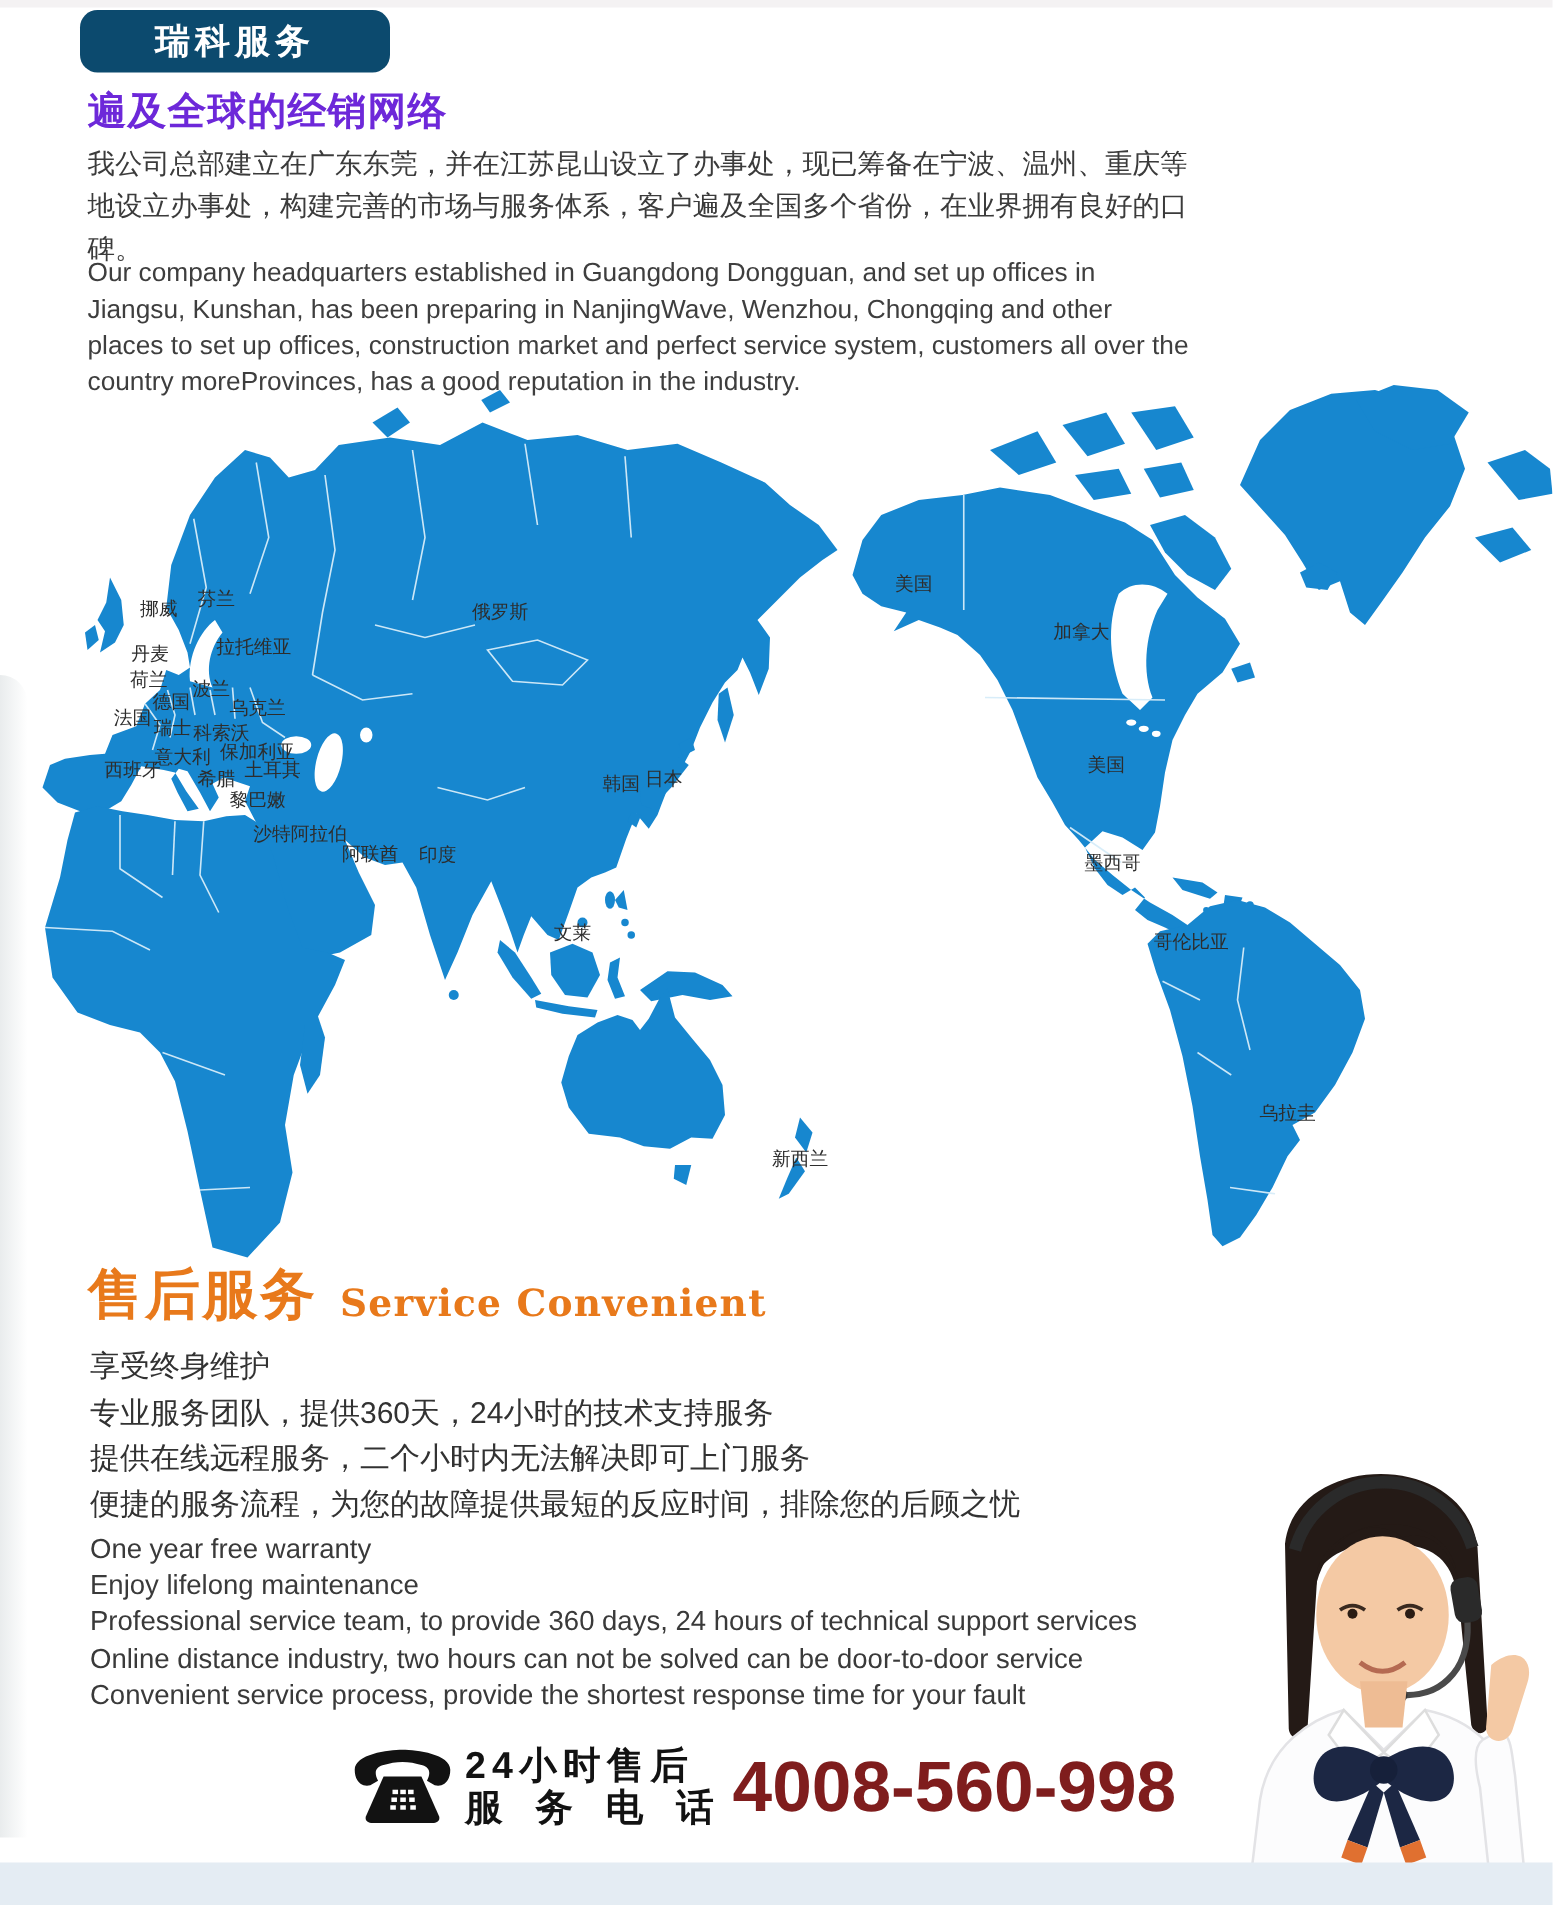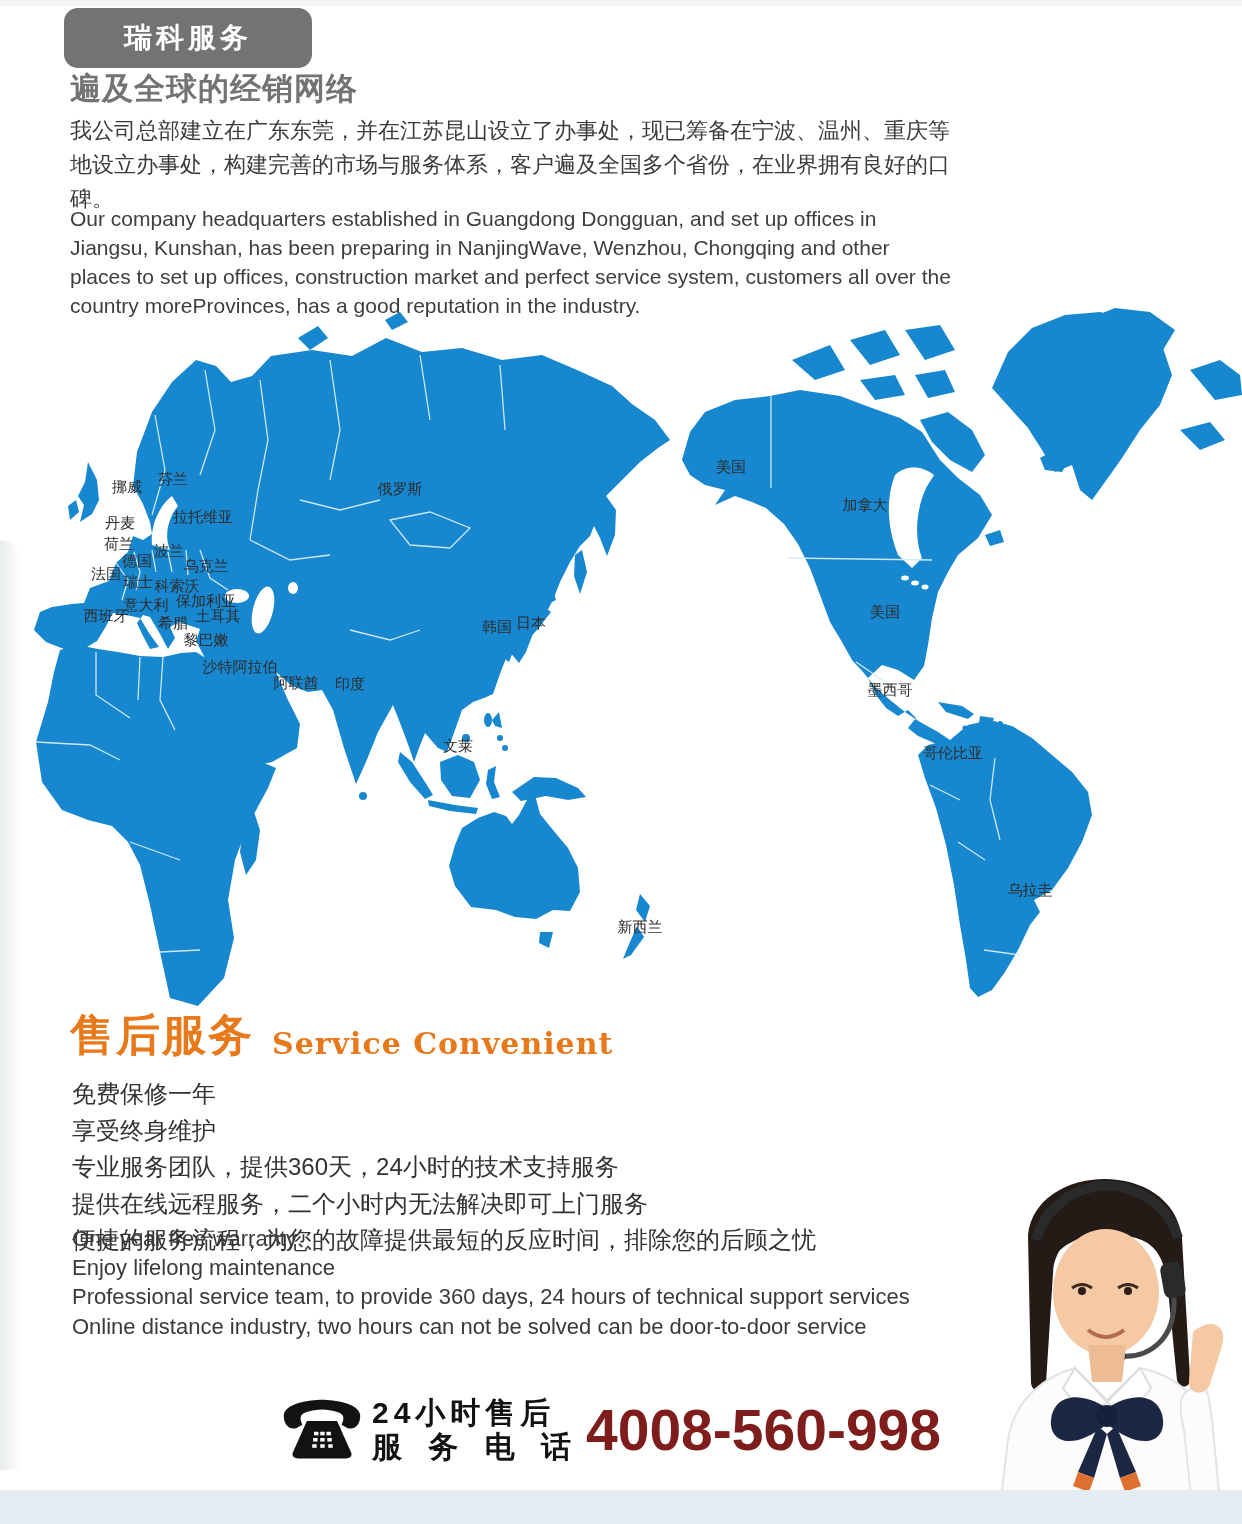--- a/index.html
+++ b/index.html
@@ -7,26 +7,26 @@
     width:1242px;height:1524px;position:relative;overflow:hidden;
     background:#ffffff;font-family:"Liberation Sans",sans-serif;color:#333;
   }
   .abs{position:absolute;}
   
   #top-edge-strip{top:0;left:0;width:1242px;height:6px;background:#f4f2f3;}
   #left-edge-shade{left:0;top:540px;width:22px;height:930px;
     background:linear-gradient(to right,#e9eced,rgba(255,255,255,0));border-top-right-radius:40px;}
   #footer-strip{left:0;bottom:0;width:1242px;height:34px;background:#e4ecf3;z-index:6;}
   
-  #badge{left:64px;top:8px;width:248px;height:60px;background:#737373;border-radius:14px;
+  #badge{left:64px;top:8px;width:248px;height:50px;background:#0c4a6e;border-radius:14px;
     color:#fff;font-size:28px;font-weight:bold;letter-spacing:4px;
     display:flex;align-items:center;justify-content:center;}
   
   #network-title{left:70px;top:68px;font-family:Liberation Serif, serif;font-weight:bold;
-    font-size:31px;color:#737373;letter-spacing:1px;}
+    font-size:31px;color:#6d28d9;letter-spacing:1px;}
   #network-zh{left:70px;top:114px;width:880px;font-size:22px;line-height:34px;color:#3b3b3b;}
   #network-en{left:70px;top:204px;width:885px;font-size:21px;line-height:29px;color:#3e3e3e;}
   
   #world-map{left:0;top:300px;width:1242px;height:724px;}
   #map-labels text{font-family:"Liberation Sans",sans-serif;font-size:15px;fill:#2d2d2d;text-anchor:middle;}
   
   #service-head{left:70px;top:1006px;display:flex;align-items:flex-end;}
   #service-title-zh{font-family:"DejaVu Serif",serif;font-weight:bold;font-size:44px;color:#E8791B;letter-spacing:2px;}
   #service-title-en{font-family:"DejaVu Serif",serif;font-weight:bold;font-size:30px;color:#E8791B;margin-left:18px;padding-bottom:4px;letter-spacing:1px;}
   #service-list-zh{left:72px;top:1076px;width:900px;font-size:24px;line-height:36.5px;color:#323232;}
@@ -221,31 +221,31 @@
       <text x="1030" y="595">乌拉圭</text>
     </g>
 </svg>
 
 <div class="abs" id="service-head">
   <span id="service-title-zh">售后服务</span>
   <span id="service-title-en">Service Convenient</span>
 </div>
 
 <div class="abs" id="service-list-zh">
-    <div class="li">免费保修一年</div>
     <div class="li">享受终身维护</div>
     <div class="li">专业服务团队，提供360天，24小时的技术支持服务</div>
     <div class="li">提供在线远程服务，二个小时内无法解决即可上门服务</div>
     <div class="li">便捷的服务流程，为您的故障提供最短的反应时间，排除您的后顾之忧</div>
   </div>
 <div class="abs" id="service-list-en">
     <div class="li">One year free warranty</div>
     <div class="li">Enjoy lifelong maintenance</div>
     <div class="li">Professional service team, to provide 360 days, 24 hours of technical support services</div>
     <div class="li">Online distance industry, two hours can not be solved can be door-to-door service</div>
+    <div class="li">Convenient service process, provide the shortest response time for your fault</div>
   </div>
 
 <div class="abs" id="hotline">
   <svg id="hotline-icon" viewBox="0 0 90 72" xmlns="http://www.w3.org/2000/svg">
     <path fill="#121212" d="M 2,20 C 2,30 8,36 16,34 L 23,30 C 19,22 21,18 27,16 C 40,12 50,12 63,16 C 69,18 71,22 67,30 L 74,34 C 82,36 88,30 88,20 C 88,6 58,2 45,2 C 32,2 2,6 2,20 Z"></path>
     <path fill="#121212" d="M 28,26 L 62,26 L 78,62 C 79,66 76,68 72,68 L 18,68 C 14,68 11,66 12,62 Z"></path>
     <g fill="#ffffff">
       <rect x="36" y="38" width="5" height="4"></rect>
         <rect x="43" y="38" width="5" height="4"></rect>
         <rect x="50" y="38" width="5" height="4"></rect>

